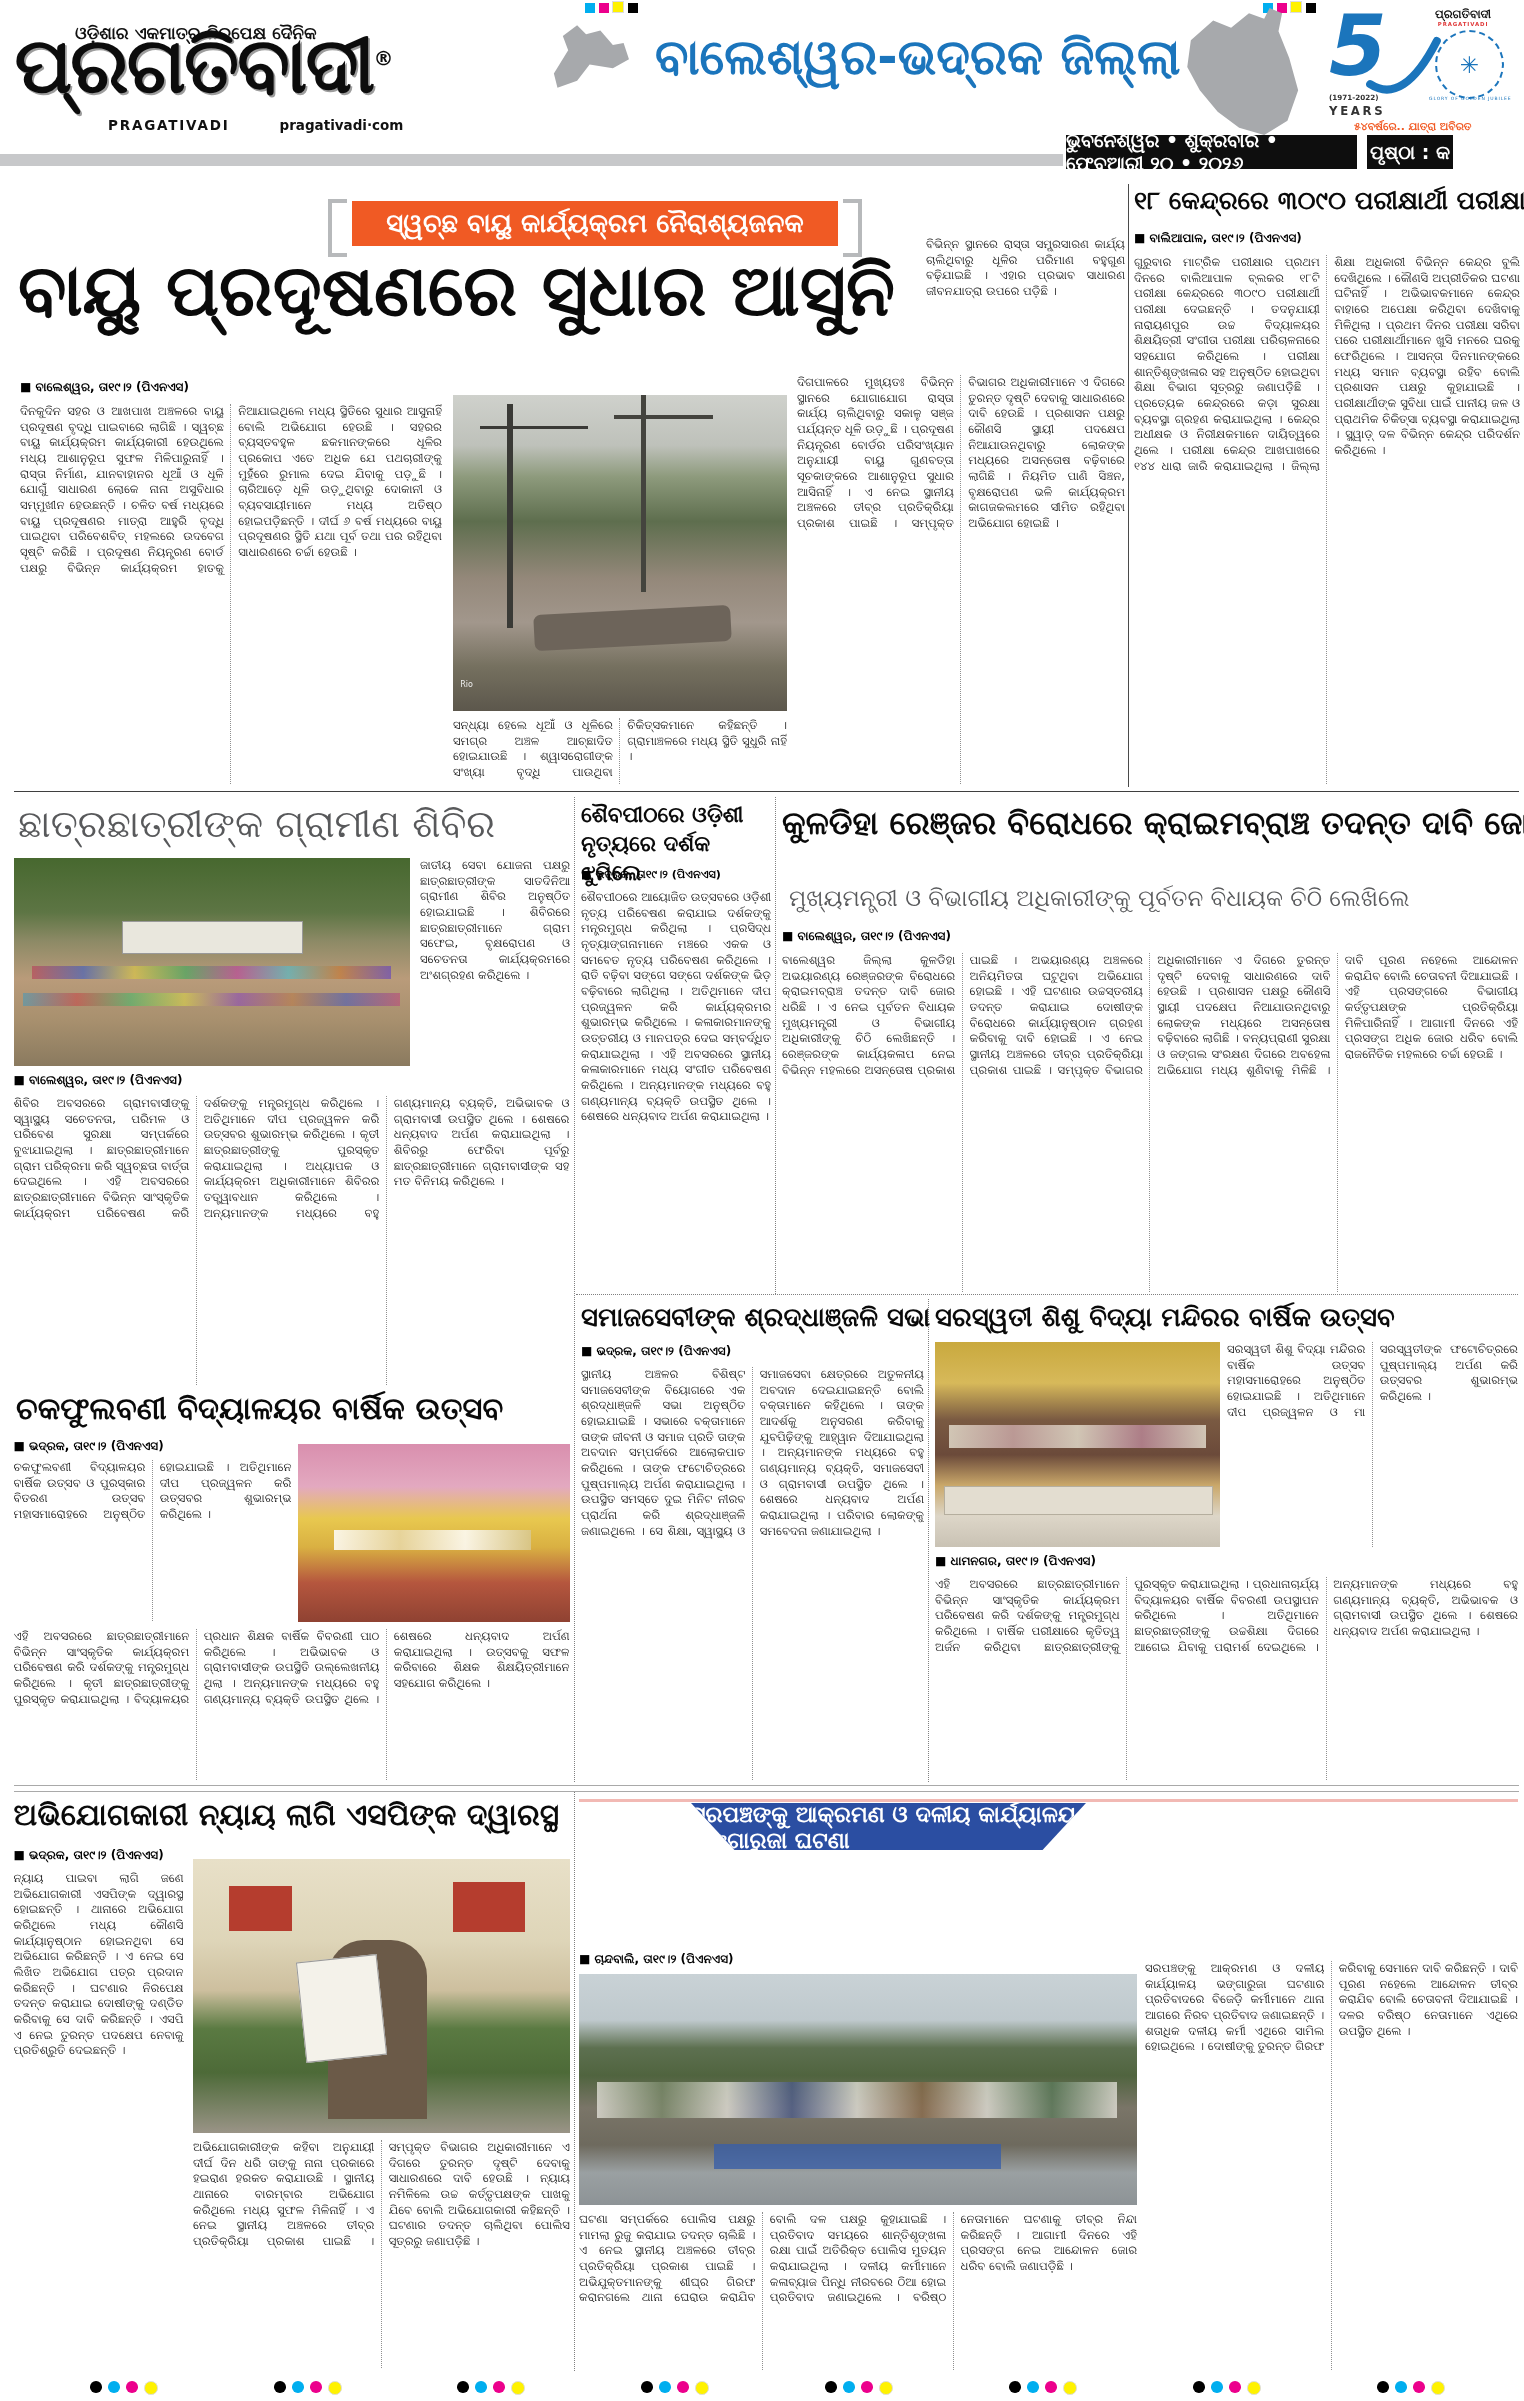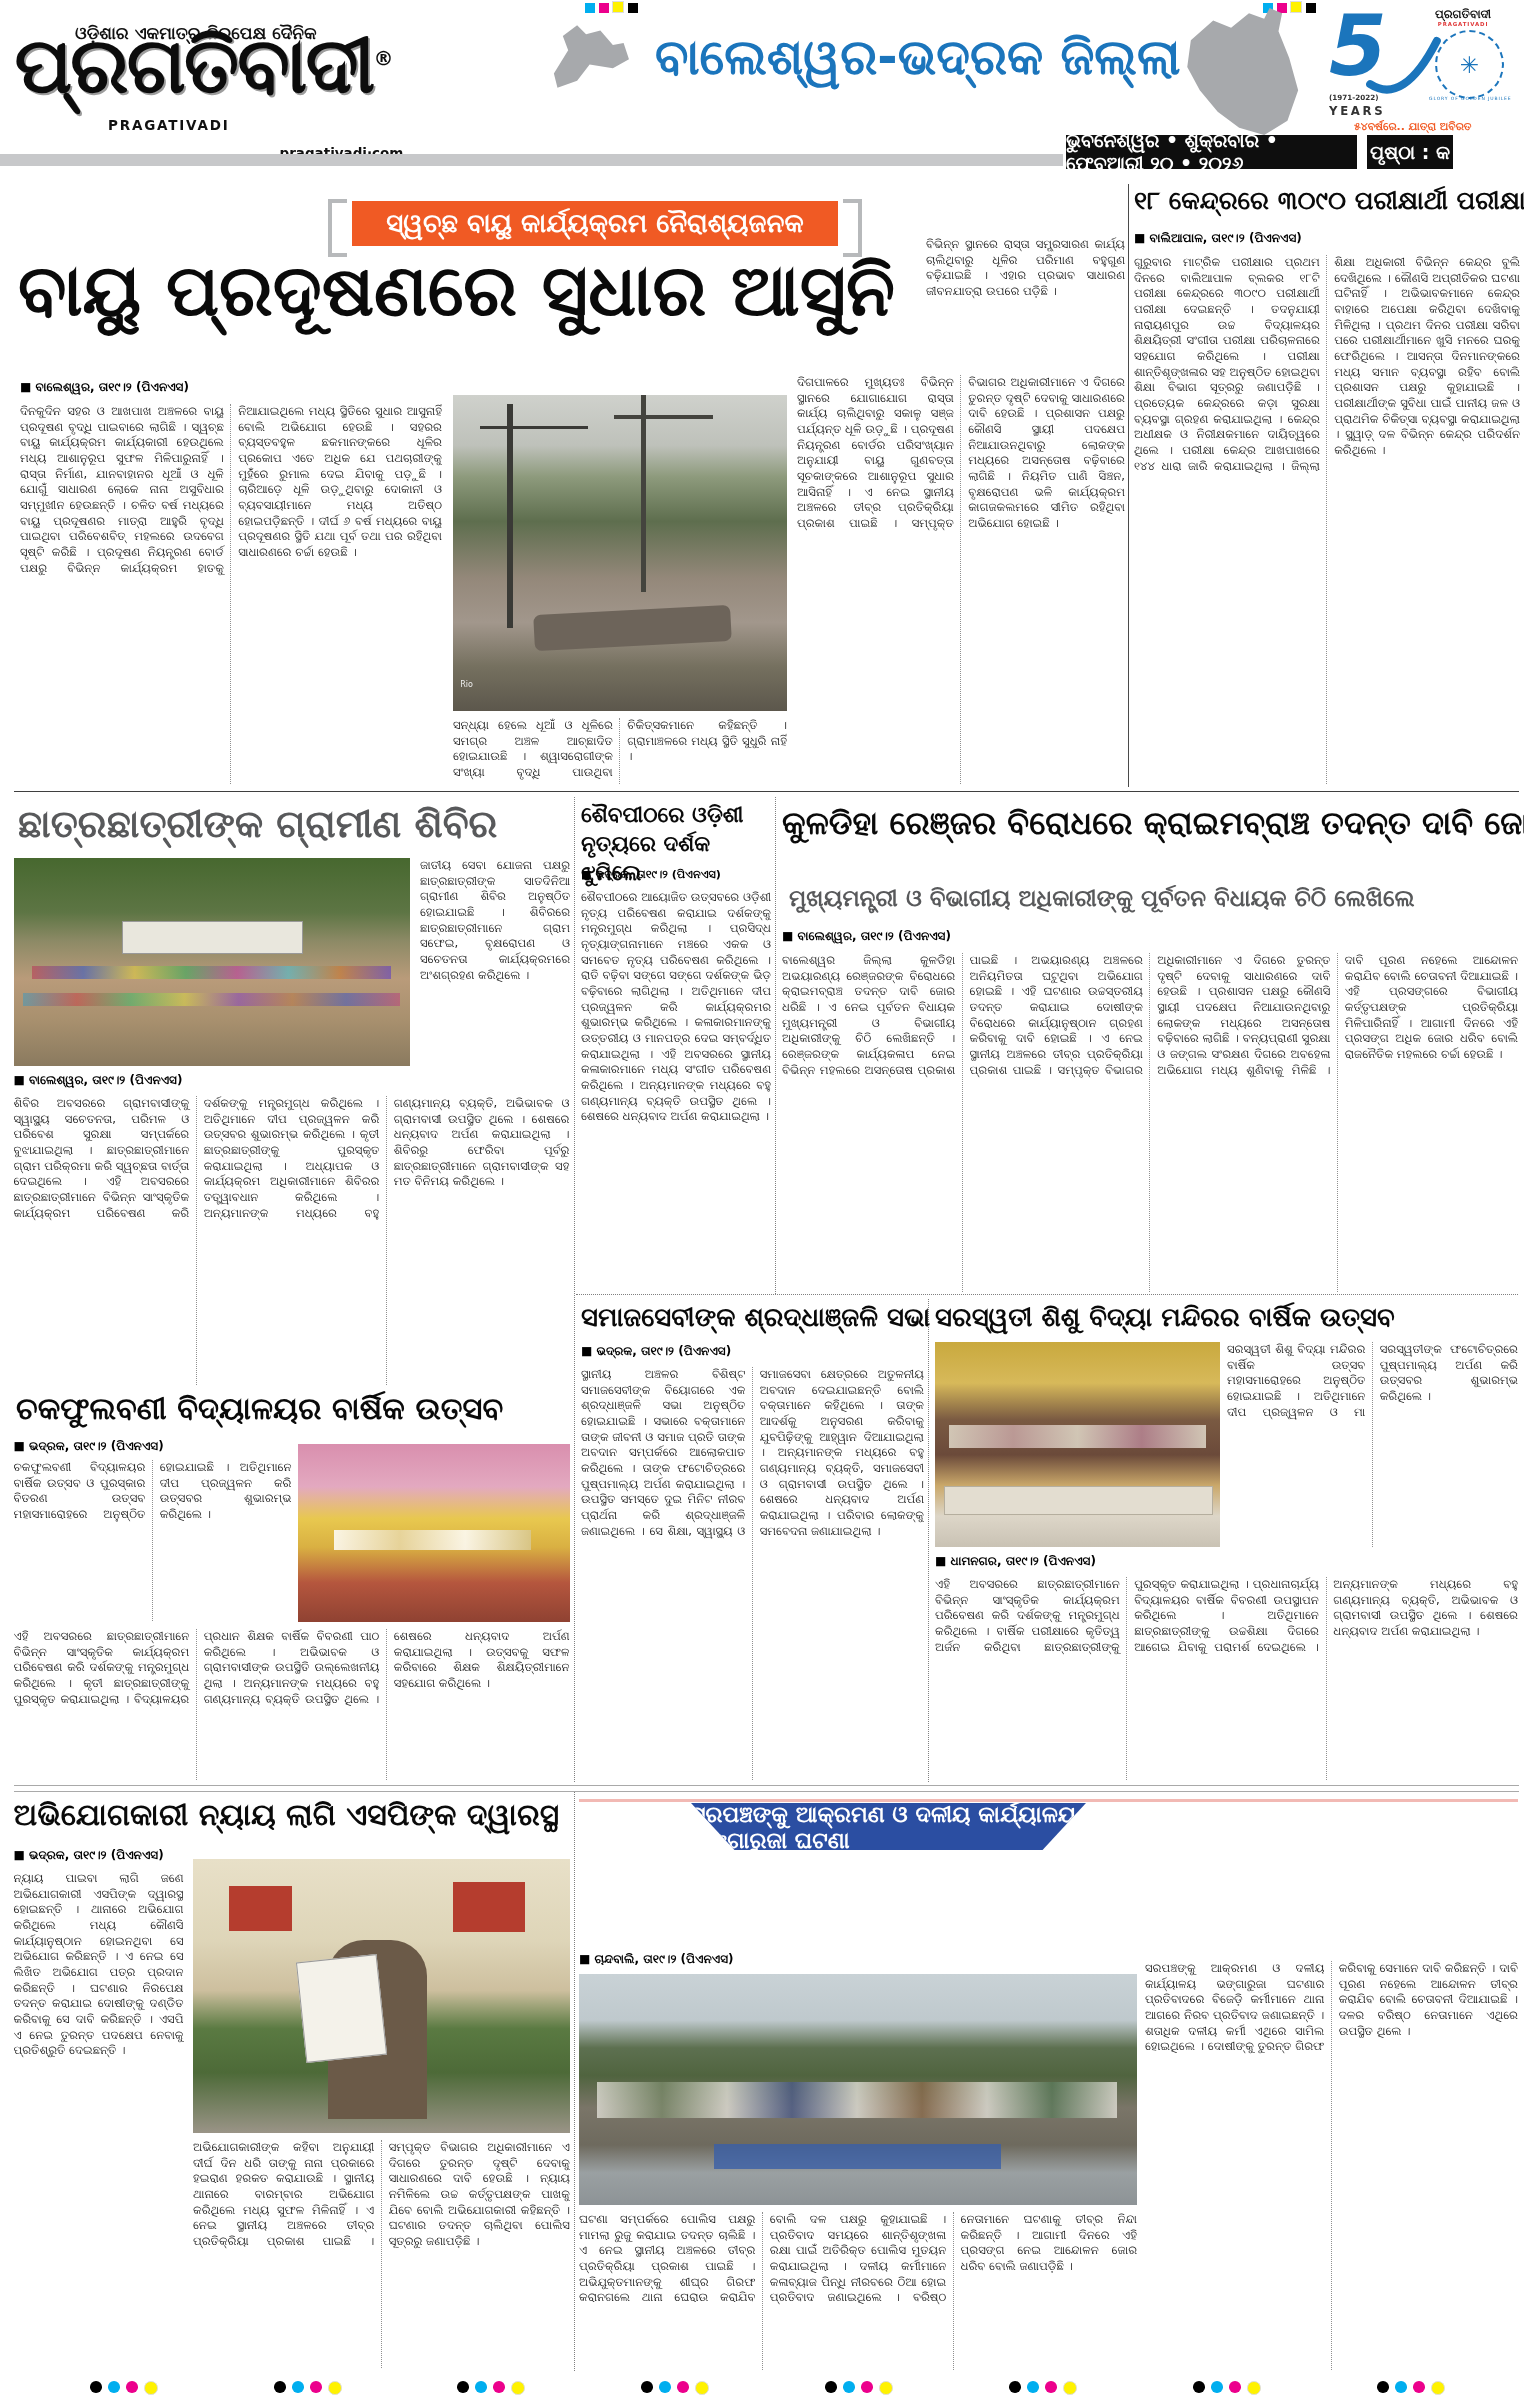--- a/index.html
+++ b/index.html
@@ -5,21 +5,21 @@
   html,body{margin:0;padding:0;background:#e9e9e9;}
   .page{position:relative;width:1525px;height:2401px;background:#ffffff;margin:0 auto;
         font-family:"DejaVu Sans","Liberation Sans",sans-serif;color:#111;overflow:hidden;}
   .abs{position:absolute;}
   .body-txt{font-size:11.7px;line-height:1.34;text-align:justify;color:#1d1d1d;overflow:hidden;}
   .cols2{column-count:2;column-gap:14.4px;column-rule:0.9px dotted #8f8f8f;}
   .cols3{column-count:3;column-gap:14.4px;column-rule:0.9px dotted #8f8f8f;}
   .cols4{column-count:4;column-gap:14.4px;column-rule:0.9px dotted #8f8f8f;}
   .byline{font-size:12px;font-weight:bold;color:#000;}
   .hl{font-weight:700;color:#0a0a0a;line-height:1.12;}
-  .hl-gray{font-weight:700;color:#58595b;line-height:1.1;text-align:center;}
+  .hl-gray{font-weight:400;color:#58595b;line-height:1.1;text-align:center;}
   .photo{position:absolute;overflow:hidden;}
   .vline-dot{border-left:0.9px dotted #808080;width:0;}
   .hline-dot{border-top:0.9px dotted #808080;height:0;}
   .vline-solid{border-left:1.3px solid #4a4a4a;width:0;}
   .hline-solid{border-top:1.8px solid #3f3f3f;height:0;}
   .dbl-rule{border-top:1.8px solid #a9a9a9;border-bottom:1.8px solid #a9a9a9;height:4.5px;}
   .blackbox{background:#0e0e0e;color:#fff;display:flex;align-items:center;justify-content:center;
             font-weight:700;font-size:19px;}
   .dotrow{display:flex;gap:6.3px;}
   .dot{width:11.7px;height:11.7px;border-radius:50%;}
@@ -37,21 +37,21 @@
     <span class="sq" style="background:#00aeef"></span><span class="sq" style="background:#ec008c"></span><span class="sq" style="background:#fff200;border:0.9px solid #ddd"></span><span class="sq" style="background:#000"></span>
   </div>
   <div class="abs" style="left:1263px;top:0;">
     <span class="sq" style="background:#00aeef"></span><span class="sq" style="background:#ec008c"></span><span class="sq" style="background:#fff200;border:0.9px solid #ddd"></span><span class="sq" style="background:#000"></span>
   </div>
 
   <div class="abs" style="left:75px;top:23px;font-size:17px;font-weight:bold;">ଓଡ଼ିଶାର ଏକମାତ୍ର ନିରପେକ୍ଷ ଦୈନିକ</div>
   <div class="abs" style="left:14.4px;top:27px;font-size:77px;font-weight:900;line-height:1;letter-spacing:-1.8px;color:#0c0c0c;text-shadow:1.8px 1.8px 0 #9d9d9d;"><span>ପ୍ରଗତିବାଦୀ</span><sup style="font-size:20px;text-shadow:none;">®</sup></div>
   <div class="abs" style="left:108px;top:117px;display:flex;gap:50px;font-size:13.5px;font-weight:bold;letter-spacing:1.8px;">
     <span>PRAGATIVADI</span>
-    <span style="letter-spacing:0;margin-top:28px;">pragativadi·com</span>
+    <span style="letter-spacing:0;">pragativadi·com</span>
   </div>
 
   <div class="abs" style="left:536px;top:18px;width:118px;height:86px;">
     <svg width="118" height="86" viewBox="0 0 132 96">
         <path fill="#a7a9ac" d="M20 62 L36 36 L30 20 L46 8 L56 18 L72 14 L86 30 L98 28 L104 46 L86 56 L60 52 L46 70 L24 78 Z"></path>
       </svg>
   </div>
   <div class="abs" style="left:655px;top:29px;font-size:49px;font-weight:800;color:#1b75bc;white-space:nowrap;">ବାଲେଶ୍ୱର-ଭଦ୍ରକ ଜିଲ୍ଲା</div>
   <div class="abs" style="left:1164px;top:3.6px;width:161px;height:135px;">
     <svg width="161" height="135" viewBox="0 0 180 150">

